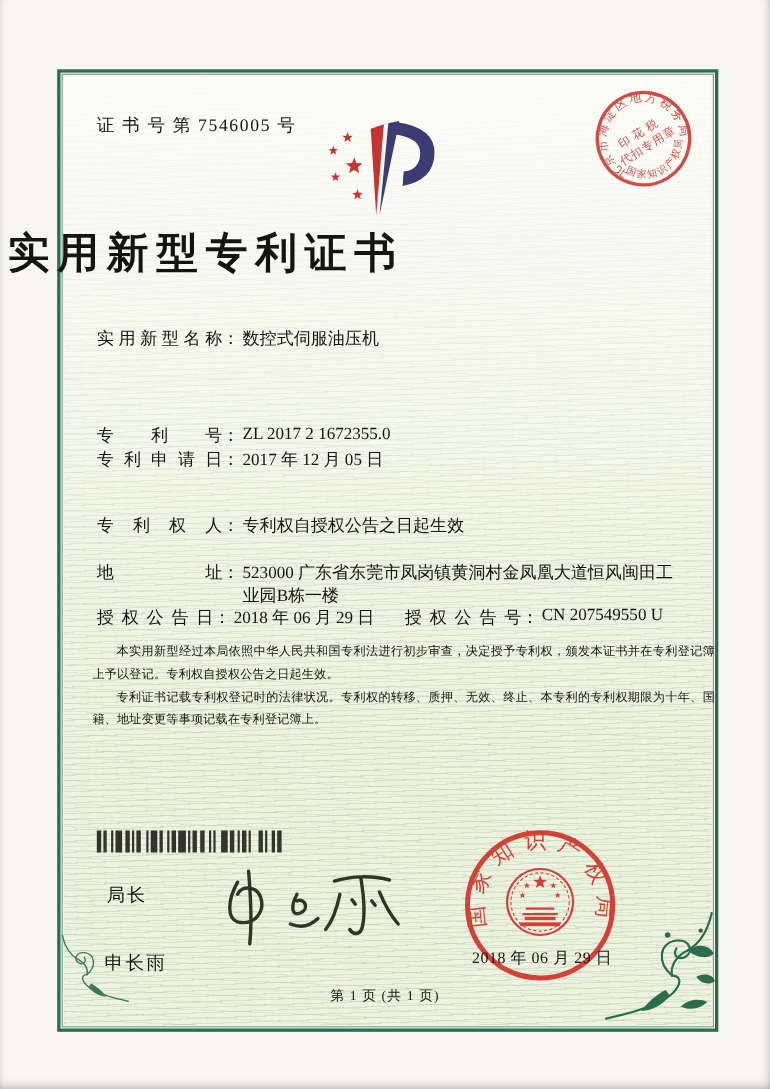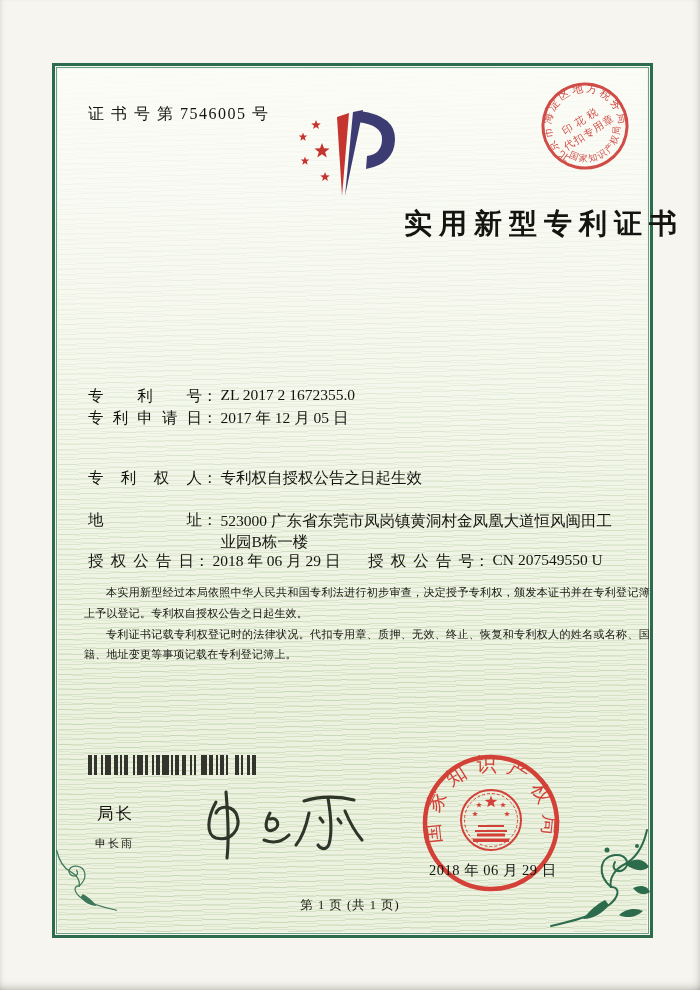--- a/index.html
+++ b/index.html
@@ -23,37 +23,37 @@
       repeating-linear-gradient(178deg, rgba(125,165,100,.22) 0 1px, rgba(125,165,100,0) 1px 5px),
       repeating-linear-gradient(182.5deg, rgba(125,165,100,.15) 0 1px, rgba(125,165,100,0) 1px 7px);
   }
   .lighting {
     position:absolute; inset:3px;
     background:linear-gradient(180deg, rgba(253,253,249,.92) 0%, rgba(253,253,249,.6) 28%,
                rgba(253,253,249,.2) 52%, rgba(253,253,249,0) 72%);
   }
   .abs { position:absolute; z-index:2; }
   .cert-no { left:88px; top:104px; font-size:16px; letter-spacing:1.5px; }
-  .title { left:0; right:16px; top:205px; text-align:right; font-size:28px;
+  .title { left:0; right:16px; top:205px; text-align:left; font-size:38px;
            letter-spacing:7px; text-indent:7px; font-weight:600; }
   .frow { left:88px; font-size:15.5px; white-space:nowrap; }
   .flabel { display:inline-block; width:114px; text-align:justify; text-align-last:justify; vertical-align:top; }
   .fvalue { display:inline-block; vertical-align:top; margin-left:3px; }
   .frow.addr { white-space:normal; }
   .frow.addr .fvalue { width:402px; line-height:21px; }
   .glabel { display:inline-block; width:106px; text-align:justify; text-align-last:justify; vertical-align:top; }
   .paras { left:84px; top:582px; width:566px; font-size:11px; line-height:20.8px;
            text-align:justify; letter-spacing:.2px; }
   .paras p { margin:0; text-indent:2em; }
   .barcode { left:88px; top:755px; width:168px; height:20px; display:flex; }
   .barcode span { flex-basis:0; }
   .bc-bar { background:#34342f; }
   .bc-space { background:transparent; }
   .sig-role { left:97px; top:803px; font-size:16.5px; letter-spacing:2px; }
-  .sig-name { left:95px; top:836px; font-size:11px; letter-spacing:2px; }
+  .sig-name { left:95px; top:864px; font-size:17px; letter-spacing:2px; }
   .sig-svg  { left:192px; top:786px; z-index:3; }
   .seal-box { left:419px; top:751px; z-index:3; }
   .seal-date { left:429px; top:861px; font-size:14.5px; letter-spacing:.5px; z-index:4; color:#14140f; }
   .tax-stamp { left:539px; top:80px; transform:rotate(-32deg); z-index:3; }
   .footer { left:0; right:0; top:897px; text-align:center; font-size:12.5px; letter-spacing:1px; }
   .fl-br { left:549px; top:826px; z-index:2; }
   .fl-bl { left:54px; top:848px; transform:scaleX(-1); opacity:.9; z-index:2; }
   
   .green-ink { stroke:var(--frame-green,#2c6b4c); fill:none; stroke-width:2; stroke-linecap:round; }
   .green-fill { fill:var(--frame-green,#2c6b4c); stroke:none; }
@@ -85,20 +85,23 @@
     <path class="logo-navy" d="M 65,3 Q 101,8 100,32 Q 99,56 71,61 L 72,48 Q 87,46 87,31 Q 87,17 63,14 Z"></path>
     <polygon class="logo-red" points="21.00,12.00 22.23,15.30 25.76,15.45 23.00,17.65 23.94,21.05 21.00,19.10 18.06,21.05 19.00,17.65 16.24,15.45 19.77,15.30"></polygon>
     <polygon class="logo-red" points="8.00,24.50 9.11,27.47 12.28,27.61 9.80,29.58 10.65,32.64 8.00,30.89 5.35,32.64 6.20,29.58 3.72,27.61 6.89,27.47"></polygon>
     <polygon class="logo-red" points="10.00,48.50 11.11,51.47 14.28,51.61 11.80,53.58 12.65,56.64 10.00,54.89 7.35,56.64 8.20,53.58 5.72,51.61 8.89,51.47"></polygon>
     <polygon class="logo-red" points="27.00,35.00 28.97,40.28 34.61,40.53 30.20,44.04 31.70,49.47 27.00,46.36 22.30,49.47 23.80,44.04 19.39,40.53 25.03,40.28"></polygon>
     <polygon class="logo-red" points="30.00,64.00 31.23,67.30 34.76,67.45 32.00,69.65 32.94,73.05 30.00,71.10 27.06,73.05 28.00,69.65 25.24,67.45 28.77,67.30"></polygon>
   </svg>
 
   <div class="abs title">实用新型专利证书</div>
 
+  <div class="abs frow" style="top:298px;">
+    <span class="flabel">实用新型名称</span><span>：</span><span class="fvalue">数控式伺服油压机</span>
+  </div>
   <div class="abs frow" style="top:386px;">
     <span class="flabel">专利号</span><span>：</span><span class="fvalue">ZL 2017 2 1672355.0</span>
   </div>
   <div class="abs frow" style="top:408px;">
     <span class="flabel">专利申请日</span><span>：</span><span class="fvalue">2017 年 12 月 05 日</span>
   </div>
   <div class="abs frow" style="top:468px;">
     <span class="flabel">专利权人</span><span>：</span><span class="fvalue">专利权自授权公告之日起生效</span>
   </div>
   <div class="abs frow addr" style="top:510px;">
@@ -107,21 +110,21 @@
 
   <div class="abs frow" style="top:551px;">
     <span class="glabel">授权公告日</span><span>：</span><span class="fvalue">2018 年 06 月 29 日</span>
   </div>
   <div class="abs frow" style="left:368px; top:551px;">
     <span class="glabel">授权公告号</span><span>：</span><span class="fvalue">CN 207549550 U</span>
   </div>
 
   <div class="abs paras">
     <p>本实用新型经过本局依照中华人民共和国专利法进行初步审查，决定授予专利权，颁发本证书并在专利登记簿上予以登记。专利权自授权公告之日起生效。</p>
-    <p>专利证书记载专利权登记时的法律状况。代扣专用章、质押、无效、终止、恢复和专利权人的姓名或名称、国籍、地址变更等事项记载在专利登记簿上。</p>
+    <p>专利证书记载专利权登记时的法律状况。专利权的转移、质押、无效、终止、本专利的专利权期限为十年、国籍、地址变更等事项记载在专利登记簿上。</p>
   </div>
 
   <div class="abs barcode">
       <span class="bc-bar" style="flex-grow: 2;"></span>
       <span class="bc-space" style="flex-grow: 1;"></span>
       <span class="bc-bar" style="flex-grow: 1;"></span>
       <span class="bc-space" style="flex-grow: 2;"></span>
       <span class="bc-bar" style="flex-grow: 1;"></span>
       <span class="bc-space" style="flex-grow: 1;"></span>
       <span class="bc-bar" style="flex-grow: 3;"></span>

